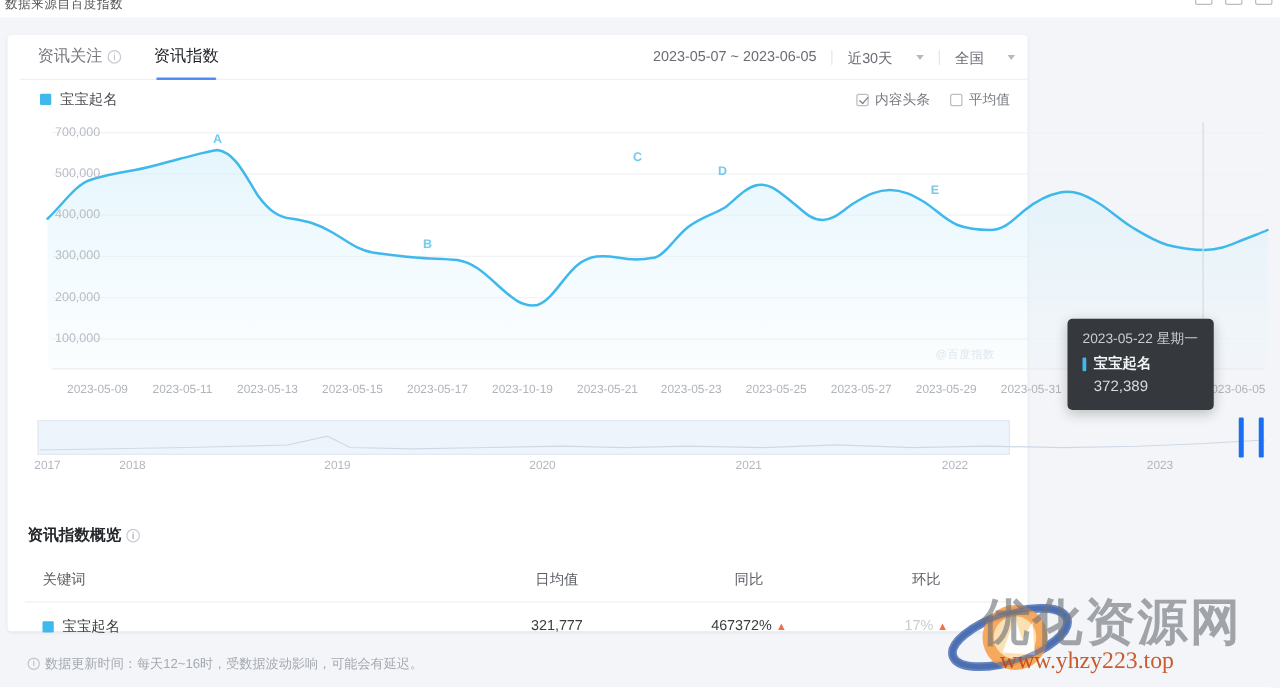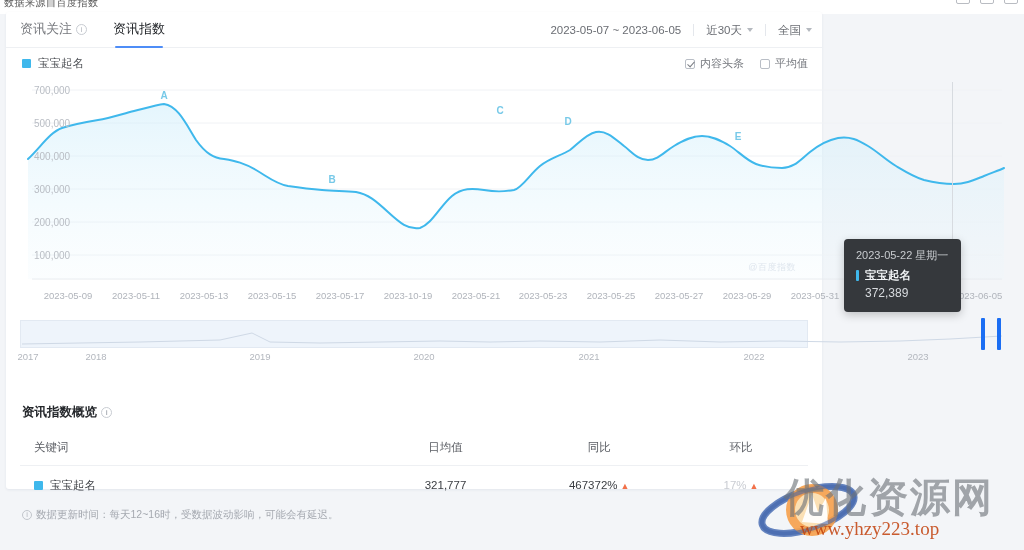--- a/index.html
+++ b/index.html
@@ -22,23 +22,24 @@
     letter-spacing:.5px;
   }
   .win-btns { position:absolute; right:6px; top:-7px; display:flex; gap:10px; }
   .win-btn {
     width:14px; height:11px; border:1px solid #b9bcc2; border-radius:2px;
     background:#fff;
   }
 
   
   .card {
-    position:absolute; left:6px; top:12px; width:816px; height:477px;
+    position:absolute; left:6px; top:28px; width:816px; height:477px;
     background:#fff; border-radius:3px;
     box-shadow:0 1px 3px rgba(20,40,80,.07);
+    padding-left:10px;
   }
 
   
   .tabs-row {
     position:relative; height:36px; border-bottom:1px solid #eef0f3;
   }
   .tabs { position:absolute; left:14px; top:0; display:flex; gap:26px; }
   .tab {
     position:relative; height:36px; line-height:34px;
     font-size:13px; color:#76787d; cursor:pointer; white-space:nowrap;
@@ -53,21 +54,21 @@
     border:1px solid #c8ccd2; border-radius:50%;
     font-size:8px; line-height:9px; text-align:center; color:#b3b7bd;
     vertical-align:1px;
   }
   .hdr-right {
     position:absolute; right:10px; top:0; height:36px;
     display:flex; align-items:center; gap:0; font-size:11.5px; color:#6a6d73;
   }
   .daterange { white-space:nowrap; }
   .vsep { width:1px; height:12px; background:#e4e7ec; margin:0 12px; }
-  .dd { display:flex; align-items:center; gap:5px; cursor:pointer; white-space:nowrap; }
+  .dd { display:flex; align-items:center; gap:19px; cursor:pointer; white-space:nowrap; }
   .caret {
     width:0; height:0; border-left:3px solid transparent;
     border-right:3px solid transparent; border-top:4px solid #b5b9bf;
   }
 
   
   .legend-row {
     position:relative; height:30px;
   }
   .legend {

